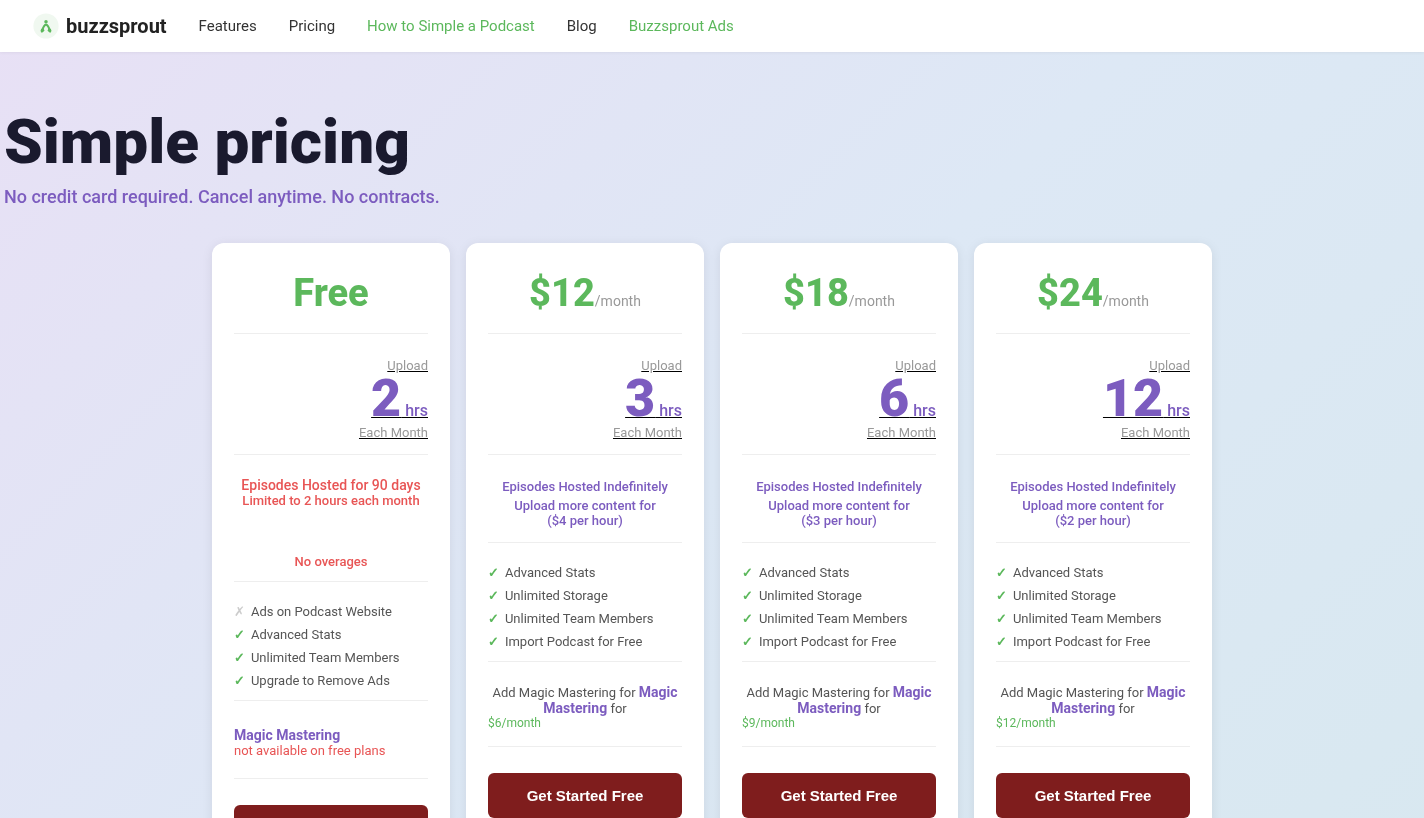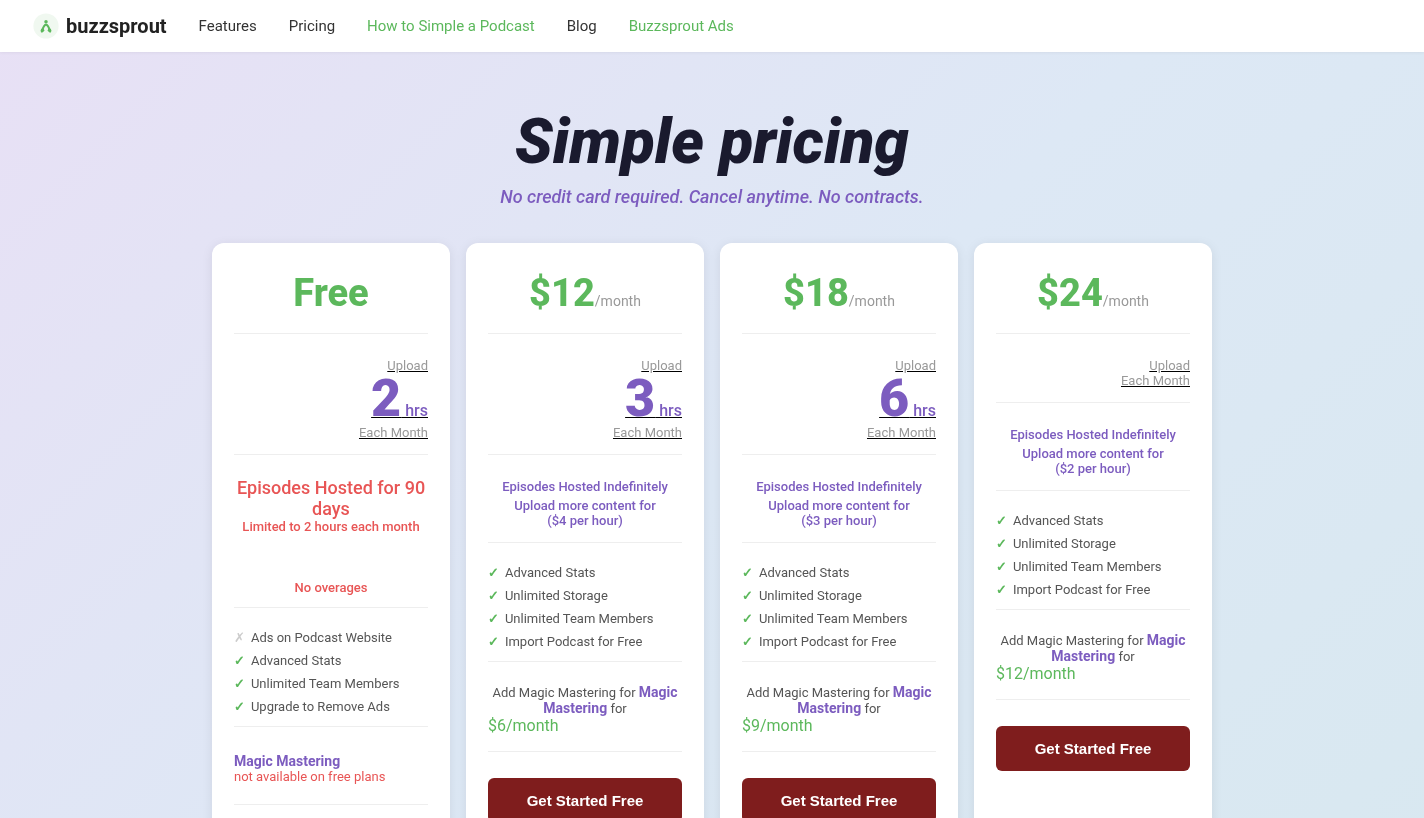--- a/index.html
+++ b/index.html
@@ -30,23 +30,22 @@
       height: 28px;
     }
     nav a {
       text-decoration: none;
       font-size: 15px;
       color: #333;
     }
     nav a.green { color: #5cb85c; }
     
     .hero {
-      text-align: center;
-      padding: 56px 12px 36px;
-      font-style: italic;
+      text-align: left;
+      padding: 56px 4px 36px;
     }
     .hero h1 {
       font-size: 62px;
       font-weight: 900;
       color: #1a1a2e;
       line-height: 1.1;
     }
     .hero p {
       color: #7c5cbf;
       font-size: 18px;
@@ -128,21 +127,21 @@
       padding: 14px 0 12px;
       border-bottom: 1px solid #eee;
       text-align: center;
       min-height: 80px;
       display: flex;
       flex-direction: column;
       align-items: center;
       justify-content: center;
     }
     .hosting-days {
-      font-size: 18px;
+      font-size: 14px;
       color: #e85555;
       font-weight: 500;
     }
     .hosting-indefinitely {
       font-size: 13px;
       color: #7c5cbf;
       font-weight: 500;
     }
     .hosting-limited {
       font-size: 13px;
@@ -203,21 +202,21 @@
     }
     .mastering-na {
       font-size: 13px;
       color: #e85555;
     }
     .mastering-add-text {
       font-size: 13px;
       color: #555;
     }
     .mastering-price {
-      font-size: 16px;
+      font-size: 12px;
       color: #5cb85c;
     }
     
     .cta-section {
       padding-top: 18px;
       text-align: center;
     }
     .cta-button {
       background: #7f1d1d;
       color: white;
@@ -376,20 +375,23 @@
       <div class="mastering-price">$9/month</div>
     </div>
       <div class="cta-section"><button class="cta-button">Get Started Free</button></div>
     </div>
     <div class="plan-card">
       <div class="plan-price-header"><span class="plan-price-paid">
       <span class="amount">$24</span><span class="period">/month</span>
     </span></div>
       <div class="upload-section">
     <div class="upload-label">Upload</div>
+    <div>
+      <span class="upload-hours">12</span><span class="upload-hrs"> hrs</span>
+    </div>
     <div class="upload-each-month">Each Month</div>
   </div>
       <div class="hosting-section">
       <div class="hosting-indefinitely">Episodes Hosted Indefinitely</div>
       <div class="hosting-upload-more">Upload more content for<br>($2 per hour)</div>
     </div>
       <div class="features-section">
         <div class="feature-item">
       <span class="feature-check">✓</span>
       <span>Advanced Stats</span>

